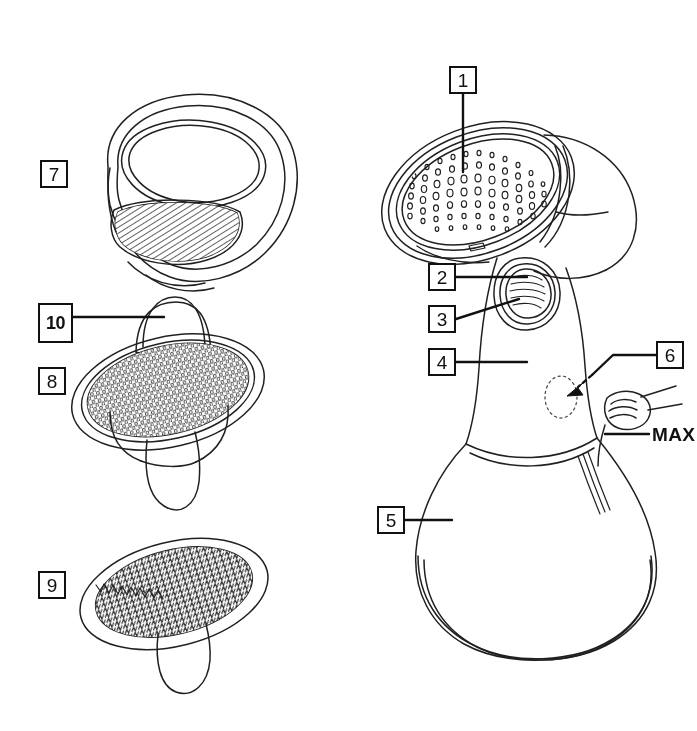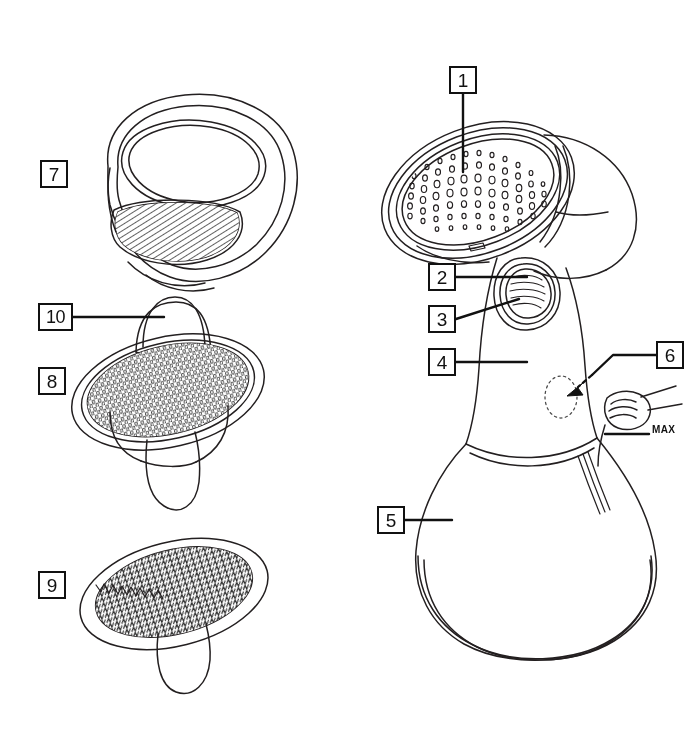--- a/index.html
+++ b/index.html
@@ -25,21 +25,21 @@
     color:#111111;
     letter-spacing:0;
     z-index:5;
   }
   .callout.wide{font-size:18px;letter-spacing:-0.5px;}
 
   .maxlabel{
     position:absolute;
     font-family:"Liberation Sans", sans-serif;
     font-weight:bold;
-    font-size:10px;
+    font-size:19px;
     color:#111111;
     letter-spacing:0.4px;
     z-index:5;
     white-space:nowrap;
   }
 </style>
 </head>
 <body>
 
 <div id="diagram-root">
@@ -320,17 +320,17 @@
 
   <div class="callout" style="left: 449px; top: 66px; width: 28px; height: 28px;">1</div>
   <div class="callout" style="left: 428px; top: 263px; width: 28px; height: 28px;">2</div>
   <div class="callout" style="left: 428px; top: 305px; width: 28px; height: 28px;">3</div>
   <div class="callout" style="left: 428px; top: 348px; width: 28px; height: 28px;">4</div>
   <div class="callout" style="left: 377px; top: 506px; width: 28px; height: 28px;">5</div>
   <div class="callout" style="left: 656px; top: 341px; width: 28px; height: 28px;">6</div>
   <div class="callout" style="left: 40px; top: 160px; width: 28px; height: 28px;">7</div>
   <div class="callout" style="left: 38px; top: 367px; width: 28px; height: 28px;">8</div>
   <div class="callout" style="left: 38px; top: 571px; width: 28px; height: 28px;">9</div>
-  <div class="callout wide" style="left: 38px; top: 303px; width: 35px; height: 28px;">10</div>
+  <div class="callout wide" style="left: 38px; top: 303px; width: 35px; height: 40px; font-weight: bold;">10</div>
 
   <div class="maxlabel" style="left: 652px; top: 424px;">MAX</div>
 
 </div>
 
 </body></html>

